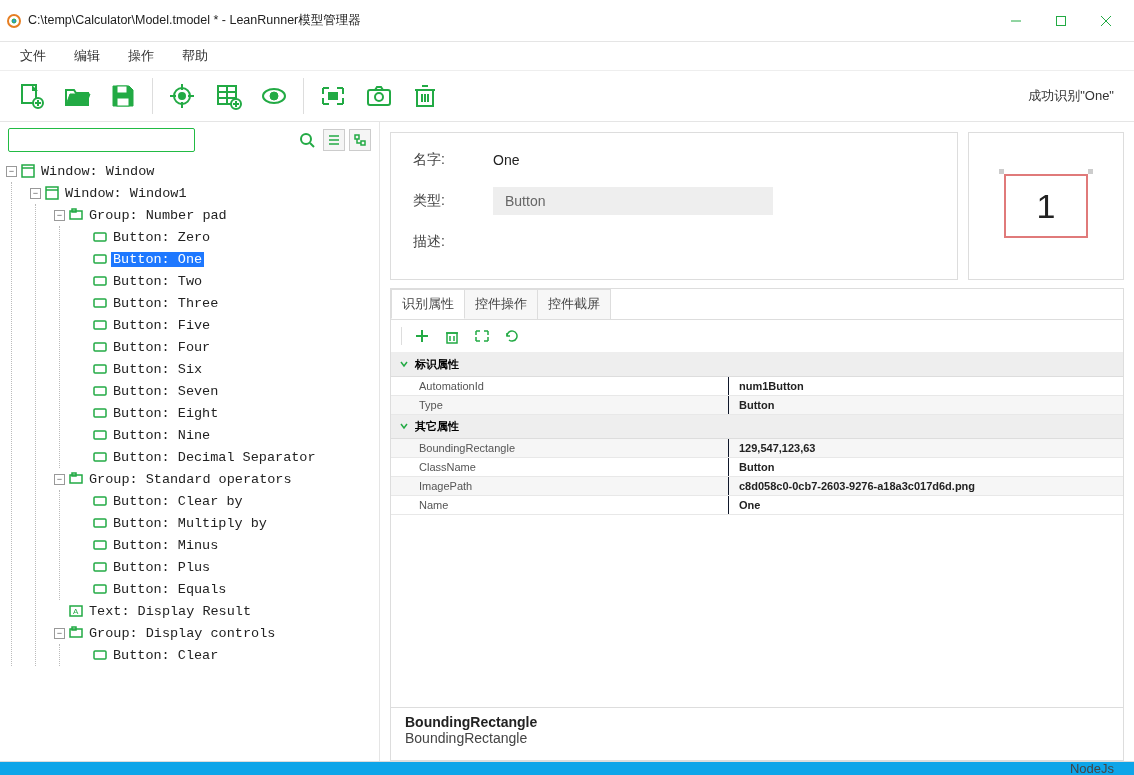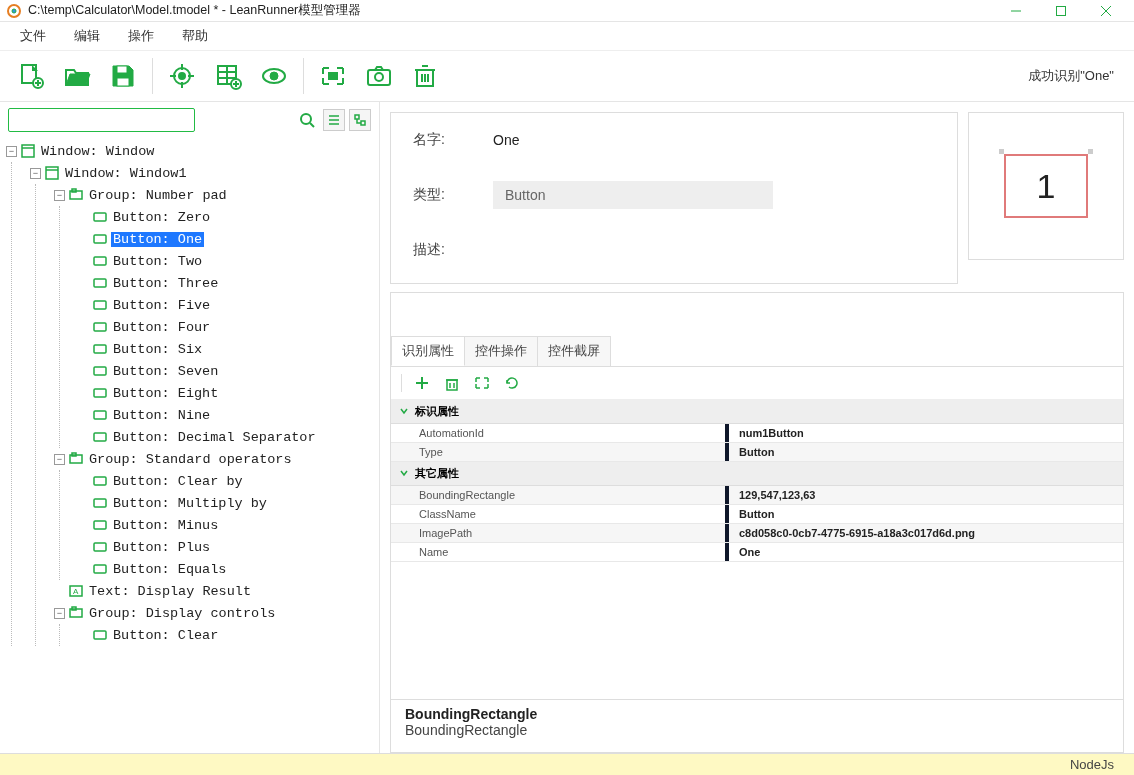--- a/index.html
+++ b/index.html
@@ -1,19 +1,19 @@
 <!DOCTYPE html>
 <html><head>
 <meta charset="utf-8">
 <style>
 * { margin: 0; padding: 0; box-sizing: border-box; }
 body { font-family: "Microsoft YaHei", "Segoe UI", Arial, sans-serif; font-size: 13px; background: #fff; width: 1134px; height: 775px; overflow: hidden; display: flex; flex-direction: column; }
 
 
-.titlebar { height: 22px; display: flex; align-items: center; padding: 0 6px; border-bottom: 1px solid #e5e5e5; }
+.titlebar { height: 42px; display: flex; align-items: center; padding: 0 6px; border-bottom: 1px solid #e5e5e5; }
 .titlebar .app-icon { width: 16px; height: 16px; margin-right: 6px; }
 .titlebar .title { flex: 1; font-size: 12.5px; color: #222; }
 .titlebar .win-controls { display: flex; gap: 0; }
 .titlebar .win-btn { width: 45px; height: 30px; display: flex; align-items: center; justify-content: center; cursor: pointer; }
 
 
 .menubar { height: 28px; display: flex; align-items: center; padding: 0 10px; gap: 8px; font-size: 13px; color: #333; }
 .menubar .menu-item { padding: 3px 10px; cursor: pointer; }
 
 
@@ -41,56 +41,56 @@
 .tree .toggle { width: 11px; height: 11px; border: 1px solid #999; display: flex; align-items: center; justify-content: center; font-size: 9px; line-height: 1; color: #555; margin-right: 4px; cursor: pointer; background: #fff; }
 .tree .spacer { width: 15px; display: inline-block; }
 .tree .node-icon { width: 14px; height: 14px; margin-right: 4px; flex-shrink: 0; }
 .tree .label { padding: 0 2px; font-family: Liberation Mono, monospace; }
 .tree .label.selected { background: #1e78ff; color: #fff; }
 .tree .children { padding-left: 18px; border-left: 1px dotted #bbb; margin-left: 5px; }
 
 
 .right { flex: 1; display: flex; flex-direction: column; padding: 10px 10px 0 10px; gap: 8px; }
 .top-right { display: flex; gap: 10px; }
-.inspect-form { flex: 1; border: 1px solid #ddd; padding: 18px 22px 24px 22px; display: flex; flex-direction: column; gap: 32px; font-size: 14px; color: #444; }
+.inspect-form { flex: 1; border: 1px solid #ddd; padding: 18px 22px 24px 22px; display: flex; flex-direction: column; gap: 18px; font-size: 14px; color: #444; }
 .inspect-form .frow { display: flex; align-items: center; gap: 32px; }
 .inspect-form .flabel { width: 48px; }
 .inspect-form .fvalue { color: #222; }
 .inspect-form .fvalue.readonly { background: #eee; padding: 6px 12px; min-width: 280px; color: #666; }
 
 .preview { width: 156px; height: 148px; border: 1px solid #ddd; display: flex; align-items: center; justify-content: center; }
 .preview-inner { width: 84px; height: 64px; border: 2px solid #e07a7a; display: flex; align-items: center; justify-content: center; font-size: 34px; font-weight: 300; color: #222; font-family: "Segoe UI", Arial, sans-serif; position: relative; }
 .preview-inner::before, .preview-inner::after { content: ''; position: absolute; width: 5px; height: 5px; background: #ccc; }
 .preview-inner::before { left: -7px; top: -7px; }
 .preview-inner::after { right: -7px; top: -7px; }
 
 
 .tabs-area { flex: 1; display: flex; flex-direction: column; border: 1px solid #ddd; }
 .tab-row { display: flex; border-bottom: 1px solid #ddd; }
-.tab { padding: 5px 10px; font-size: 13px; color: #444; border: 1px solid #ddd; border-bottom: none; margin-right: -1px; background: #f7f7f7; cursor: pointer; margin-top: 43px; }
+.tab { padding: 5px 10px; font-size: 13px; color: #444; border: 1px solid #ddd; border-bottom: none; margin-right: -1px; background: #f7f7f7; cursor: pointer; }
 .tab.active { background: #fff; border-bottom: 1px solid #fff; position: relative; z-index: 1; }
 .tab-toolbar { display: flex; align-items: center; gap: 10px; padding: 6px 10px; border-bottom: 1px solid #eee; }
 .tab-toolbar .ttb { width: 20px; height: 20px; display: flex; align-items: center; justify-content: center; cursor: pointer; }
 .tab-toolbar .vsep { width: 1px; height: 18px; background: #ddd; }
 
 .prop-grid { flex: 1; overflow: auto; font-size: 11px; }
 .prop-grid .group-row { background: #eee; font-weight: bold; padding: 4px 10px 4px 24px; position: relative; border-bottom: 1px solid #ddd; }
 .prop-grid .group-row .chev { position: absolute; left: 8px; top: 6px; }
 .prop-grid .prow { display: flex; border-bottom: 1px solid #e8e8e8; }
 .prop-grid .prow:nth-child(odd) .pname,
 .prop-grid .prow:nth-child(odd) .pval { background: #f6f6f6; }
-.prop-grid .pname { width: 338px; padding: 3px 10px 3px 28px; color: #555; border-right: 4px solid #0f172a; }
+.prop-grid .pname { width: 338px; padding: 3px 10px 3px 28px; color: #555; border-right: 1px solid #0f172a; }
 .prop-grid .pval { flex: 1; padding: 3px 10px; font-weight: bold; color: #222; }
 
 .desc-box { border-top: 1px solid #ddd; padding: 6px 14px 14px 14px; font-size: 14px; }
 .desc-box .d-title { font-weight: bold; color: #222; }
 .desc-box .d-body { color: #444; }
 
 
-.statusbar { height: 22px; border-top: 1px solid #ddd; display: flex; align-items: center; justify-content: flex-end; padding: 0 20px; font-size: 13px; color: #444; background: #fef9c3; }
+.statusbar { height: 14px; border-top: 1px solid #ddd; display: flex; align-items: center; justify-content: flex-end; padding: 0 20px; font-size: 13px; color: #444; background: #0ea5e9; }
 
 
 svg { stroke: #22aa44; }
 </style>
 </head>
 <body>
 
 <div class="titlebar">
   <span class="app-icon">
     <svg width="16" height="16" viewBox="0 0 16 16" fill="none">
@@ -543,21 +543,21 @@
         <div class="prow">
             <div class="pname">BoundingRectangle</div>
             <div class="pval">129,547,123,63</div>
           </div>
         <div class="prow">
             <div class="pname">ClassName</div>
             <div class="pval">Button</div>
           </div>
         <div class="prow">
             <div class="pname">ImagePath</div>
-            <div class="pval">c8d058c0-0cb7-4775-6915-a18a3c017d6d.png</div>
+            <div class="pval">c8d058c0-0cb7-2603-9276-a18a3c017d6d.png</div>
           </div>
         <div class="prow">
             <div class="pname">Name</div>
             <div class="pval">One</div>
           </div>
       </div>
       <div class="desc-box">
         <div class="d-title">BoundingRectangle</div>
         <div class="d-body">BoundingRectangle</div>
       </div>

